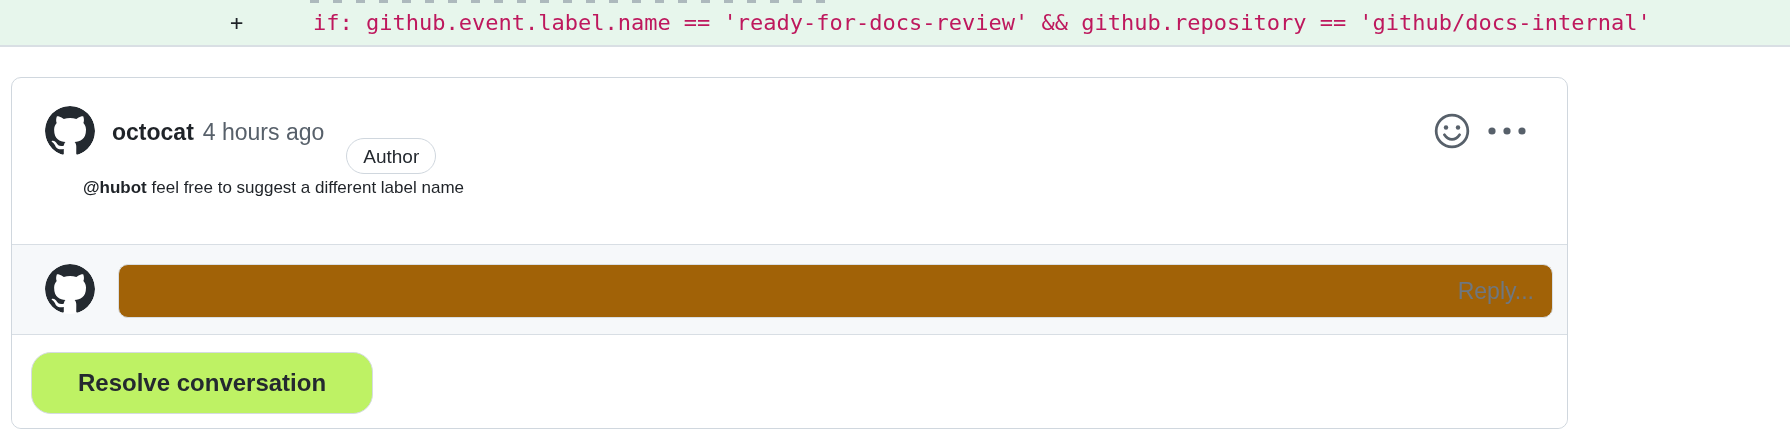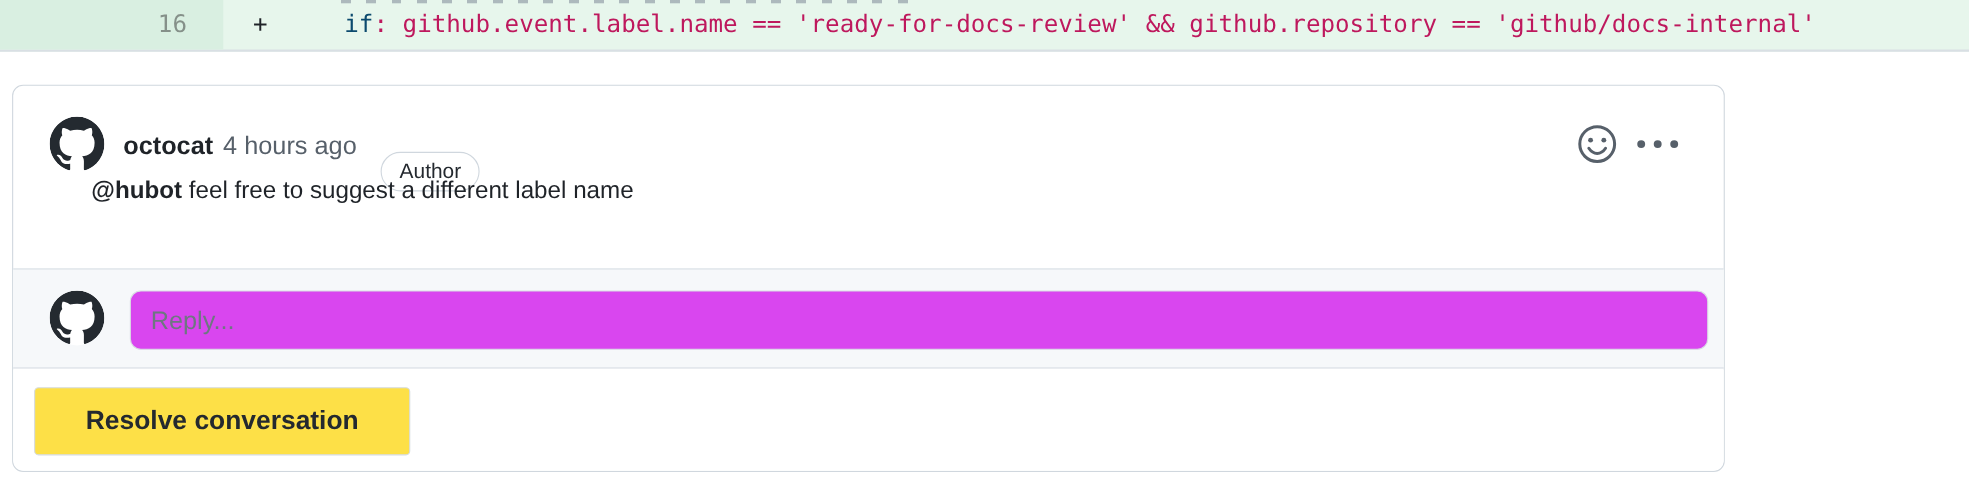--- a/index.html
+++ b/index.html
@@ -23,21 +23,21 @@
     background:repeating-linear-gradient(90deg, #7d8796 0 9px, transparent 9px 23px);
   }
   .diff-marker {
     position:absolute; left:230px; top:0; height:45px; line-height:45px;
     font-family:"DejaVu Sans Mono", monospace; font-size:22px; color:#1f2328;
   }
   .diff-code {
     position:absolute; left:313px; top:0; height:45px; line-height:45px;
     font-family:"DejaVu Sans Mono", monospace; font-size:22px; white-space:pre;
   }
-  .code-key { color:#0c4a6e;text-align:right; }
+  .code-key { color:#be185d;text-align:right; }
   .code-rest { color:#be185d; }
 
   
   .card {
     position:absolute; left:11px; top:77px; width:1557px; height:352px;
     background:#ffffff; border:1.5px solid #d0d7de; border-radius:10px;
     box-sizing:border-box;
   }
   .avatar {
     position:absolute; width:50px; height:50px; border-radius:50%; overflow:hidden;
@@ -60,59 +60,56 @@
   }
 
   .icon-btn { background:none; border:none; padding:0; color:#57606a; cursor:pointer; }
   .smiley-btn { position:absolute; left:1421px; top:34px; width:38px; height:38px; }
   .kebab-btn {
     position:absolute; left:1470px; top:36px; width:50px; height:34px;
     display:flex; align-items:center; justify-content:center;
   }
 
   .comment-body {
-    position:absolute; left:71px; top:80px; font-size:22px; color:#1f2328;
+    position:absolute; left:71px; top:95px; font-size:17px; color:#1f2328;
     line-height:30px;
   }
   .mention { font-weight:bold; color:#1f2328; text-decoration:none; }
 
   .reply-section {
     position:absolute; left:0; top:166px; width:100%; height:91px;
     background:#f6f8fa; border-top:1px solid #d8dee4; border-bottom:1px solid #d8dee4;
     box-sizing:border-box;
   }
   .reply-avatar { left:33px; top:19px; }
   .reply-input {
     position:absolute; left:106px; top:19px; width:1435px; height:54px;
-    border:1.5px solid #d9dee3; border-radius:10px; background:#d946ef;
+    border:1.5px solid #d9dee3; border-radius:10px; background:#a16207;
     padding:0 18px; box-sizing:border-box; outline:none;
-    font-family:"Liberation Sans", sans-serif; font-size:23px; color:#1f2328;
+    font-family:"Liberation Sans", sans-serif; font-size:23px; color:#1f2328;text-align:right;
   }
   .reply-input::placeholder { color:#6e7781; opacity:1; }
 
   .resolve-section {
     position:absolute; left:0; top:258px; width:100%; height:92px;
     background:#ffffff; border-radius:0 0 10px 10px;
   }
   .resolve-btn {
     position:absolute; left:19px; top:16px; height:62px; padding:0 46px;
-    background:#fde047; border:1.5px solid #d5dbe1; border-radius:4px;
+    background:#bef264; border:1.5px solid #d5dbe1; border-radius:20px;
     font-family:"Liberation Sans", sans-serif; font-weight:bold; font-size:24px;
     color:#24292f; cursor:pointer;
   }
 </style>
 </head>
 <body>
 
 <div class="page">
 
   <div class="diff-row">
-    <div class="diff-gutter">
-      <div class="line-num">16</div>
-    </div>
     <div class="clipped-line"></div>
     <span class="diff-marker">+</span>
     <span class="diff-code"><span class="code-key">if</span><span class="code-rest">: github.event.label.name == 'ready-for-docs-review' &amp;&amp; github.repository == 'github/docs-internal'</span></span>
   </div>
 
   <div class="card">
 
     <div class="avatar comment-avatar">
       <svg viewBox="0 0 16 16">
           <path fill-rule="evenodd" d="M8 0C3.58 0 0 3.58 0 8c0 3.54 2.29 6.53 5.47 7.59.4.07.55-.17.55-.38 0-.19-.01-.82-.01-1.49-2.01.37-2.53-.49-2.69-.94-.09-.23-.48-.94-.82-1.13-.28-.15-.68-.52-.01-.53.63-.01 1.08.58 1.23.82.72 1.21 1.87.87 2.33.66.07-.52.28-.87.51-1.07-1.78-.2-3.64-.89-3.64-3.95 0-.87.31-1.59.82-2.15-.08-.2-.36-1.02.08-2.12 0 0 .67-.21 2.2.82.64-.18 1.32-.27 2-.27s1.36.09 2 .27c1.53-1.04 2.2-.82 2.2-.82.44 1.1.16 1.92.08 2.12.51.56.82 1.27.82 2.15 0 3.07-1.87 3.75-3.65 3.95.29.25.54.73.54 1.48 0 1.07-.01 1.93-.01 2.2 0 .21.15.46.55.38A8.01 8.01 0 0 0 16 8c0-4.42-3.58-8-8-8z"></path>

